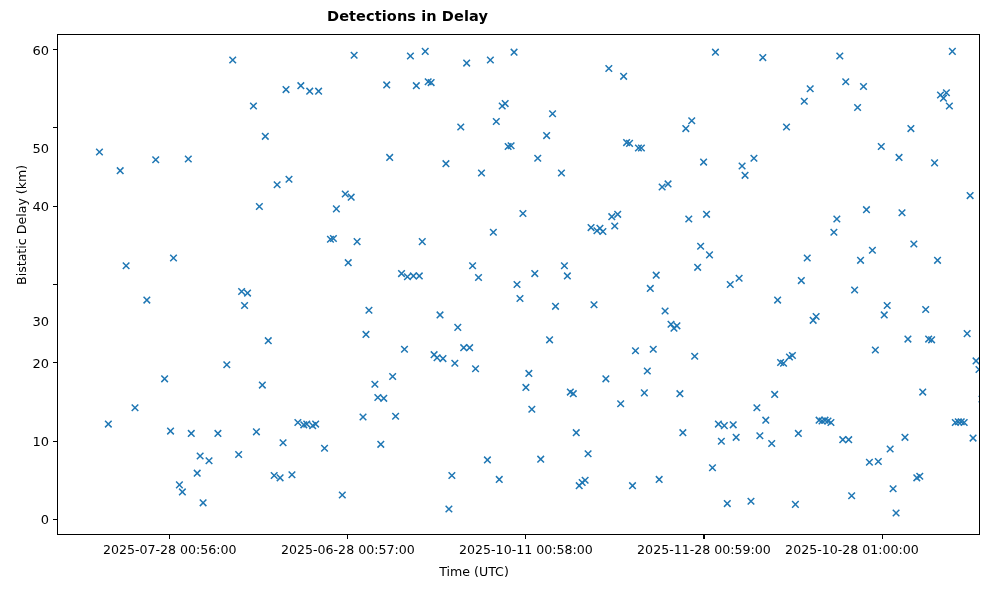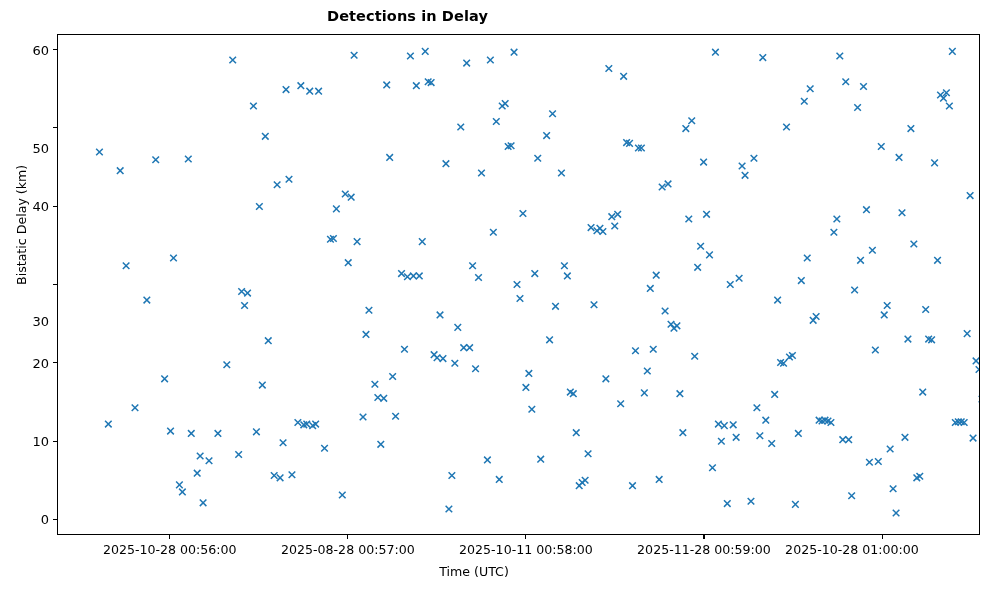--- a/index.html
+++ b/index.html
@@ -390,23 +390,23 @@
       <div class="ytick-label" style="right: 940px; top: 362.781px;">20</div>
       <div class="ytick-mark" style="left: 53px; top: 284px;"></div>
       <div class="ytick-label" style="right: 940px; top: 284.5px; margin-top: 36px;">30</div>
       <div class="ytick-mark" style="left: 53px; top: 205.719px;"></div>
       <div class="ytick-label" style="right: 940px; top: 206.219px;">40</div>
       <div class="ytick-mark" style="left: 53px; top: 127.438px;"></div>
       <div class="ytick-label" style="right: 940px; top: 127.938px; margin-top: 20px;">50</div>
       <div class="ytick-mark" style="left: 53px; top: 49.1562px;"></div>
       <div class="ytick-label" style="right: 940px; top: 49.6562px;">60</div>
       <div class="xtick-mark" style="left: 169.278px; top: 535px;"></div>
-      <div class="xtick-label" style="left: 169.778px;">2025-10-28 00:56:00</div>
+      <div class="xtick-label" style="left: 169.778px;">2025-07-28 00:56:00</div>
       <div class="xtick-mark" style="left: 347.349px; top: 535px;"></div>
-      <div class="xtick-label" style="left: 347.849px;">2025-08-28 00:57:00</div>
+      <div class="xtick-label" style="left: 347.849px;">2025-06-28 00:57:00</div>
       <div class="xtick-mark" style="left: 525.42px; top: 535px;"></div>
       <div class="xtick-label" style="left: 525.92px;">2025-10-11 00:58:00</div>
       <div class="xtick-mark" style="left: 703.49px; top: 535px;"></div>
       <div class="xtick-label" style="left: 703.99px;">2025-11-28 00:59:00</div>
       <div class="xtick-mark" style="left: 881.561px; top: 535px;"></div>
       <div class="xtick-label" style="left: 852px;">2025-10-28 01:00:00</div>
     </div>
 
   <div id="ylabel">Bistatic Delay (km)</div>
   <div id="xlabel">Time (UTC)</div>

